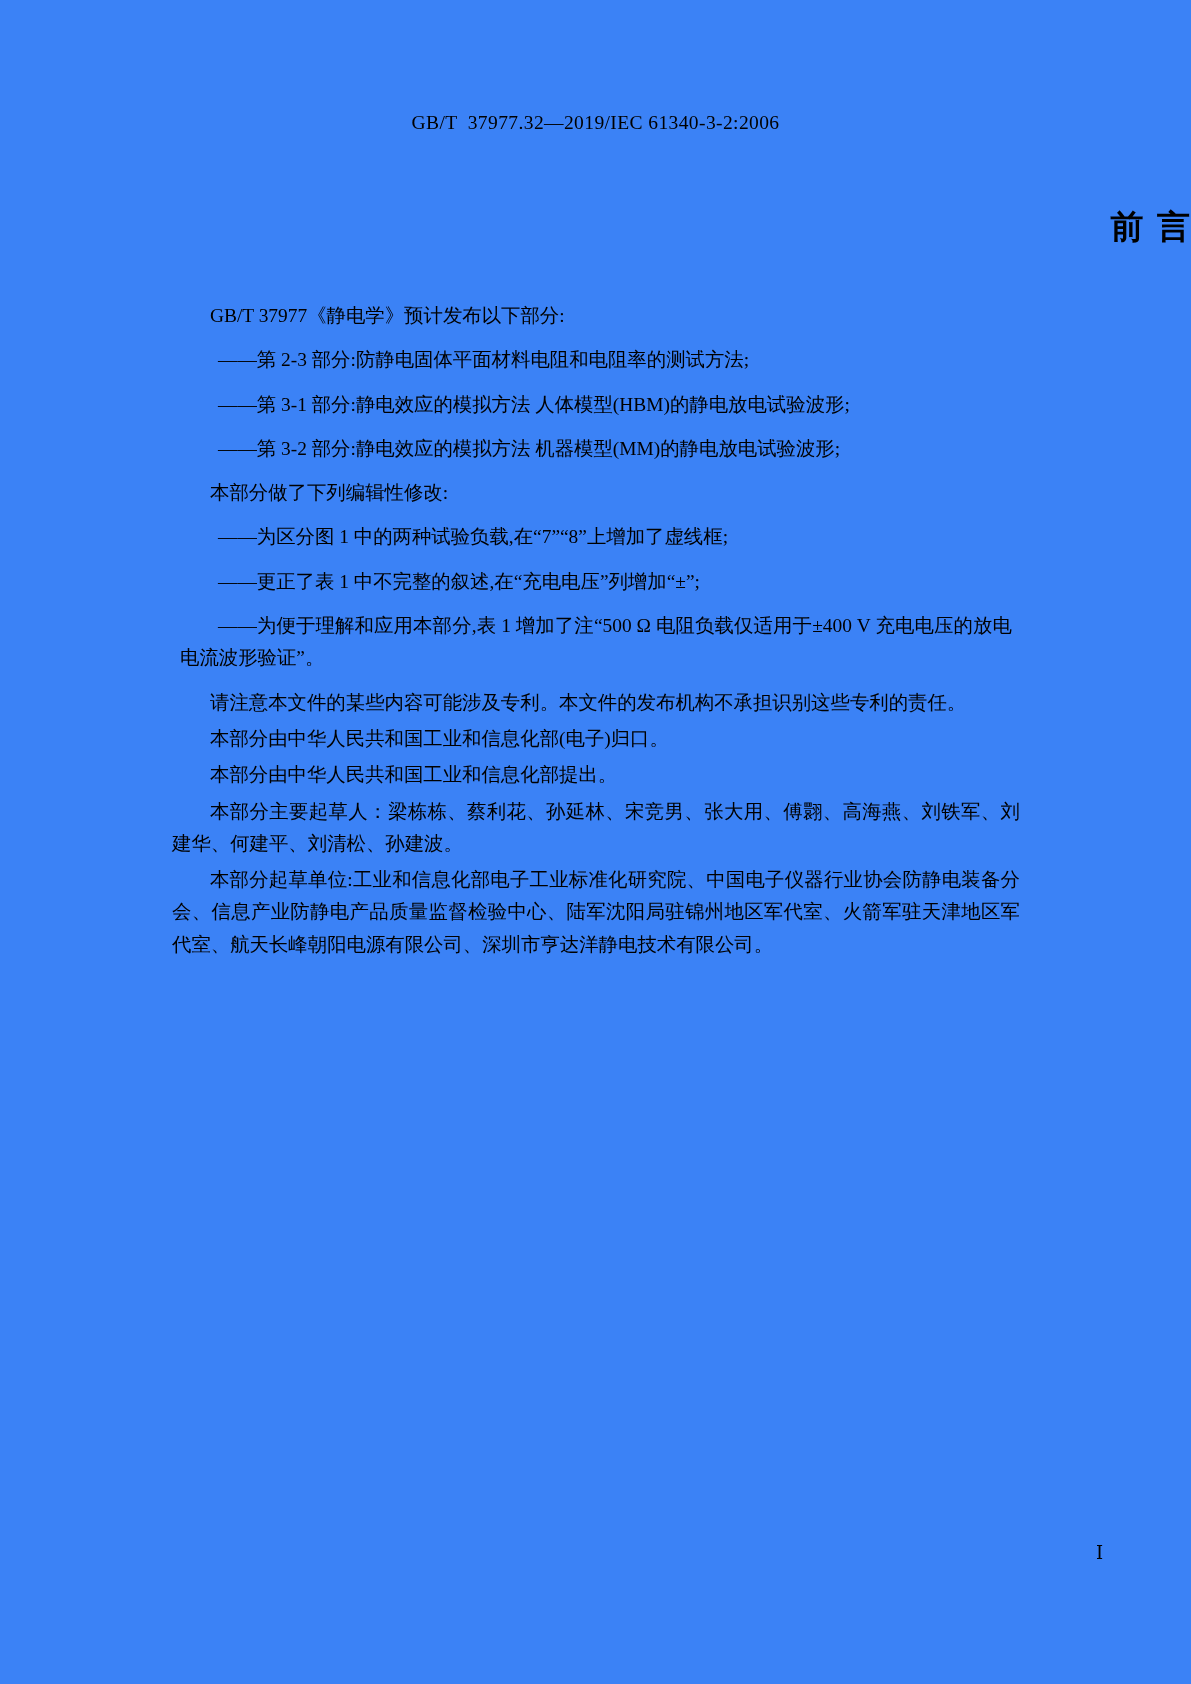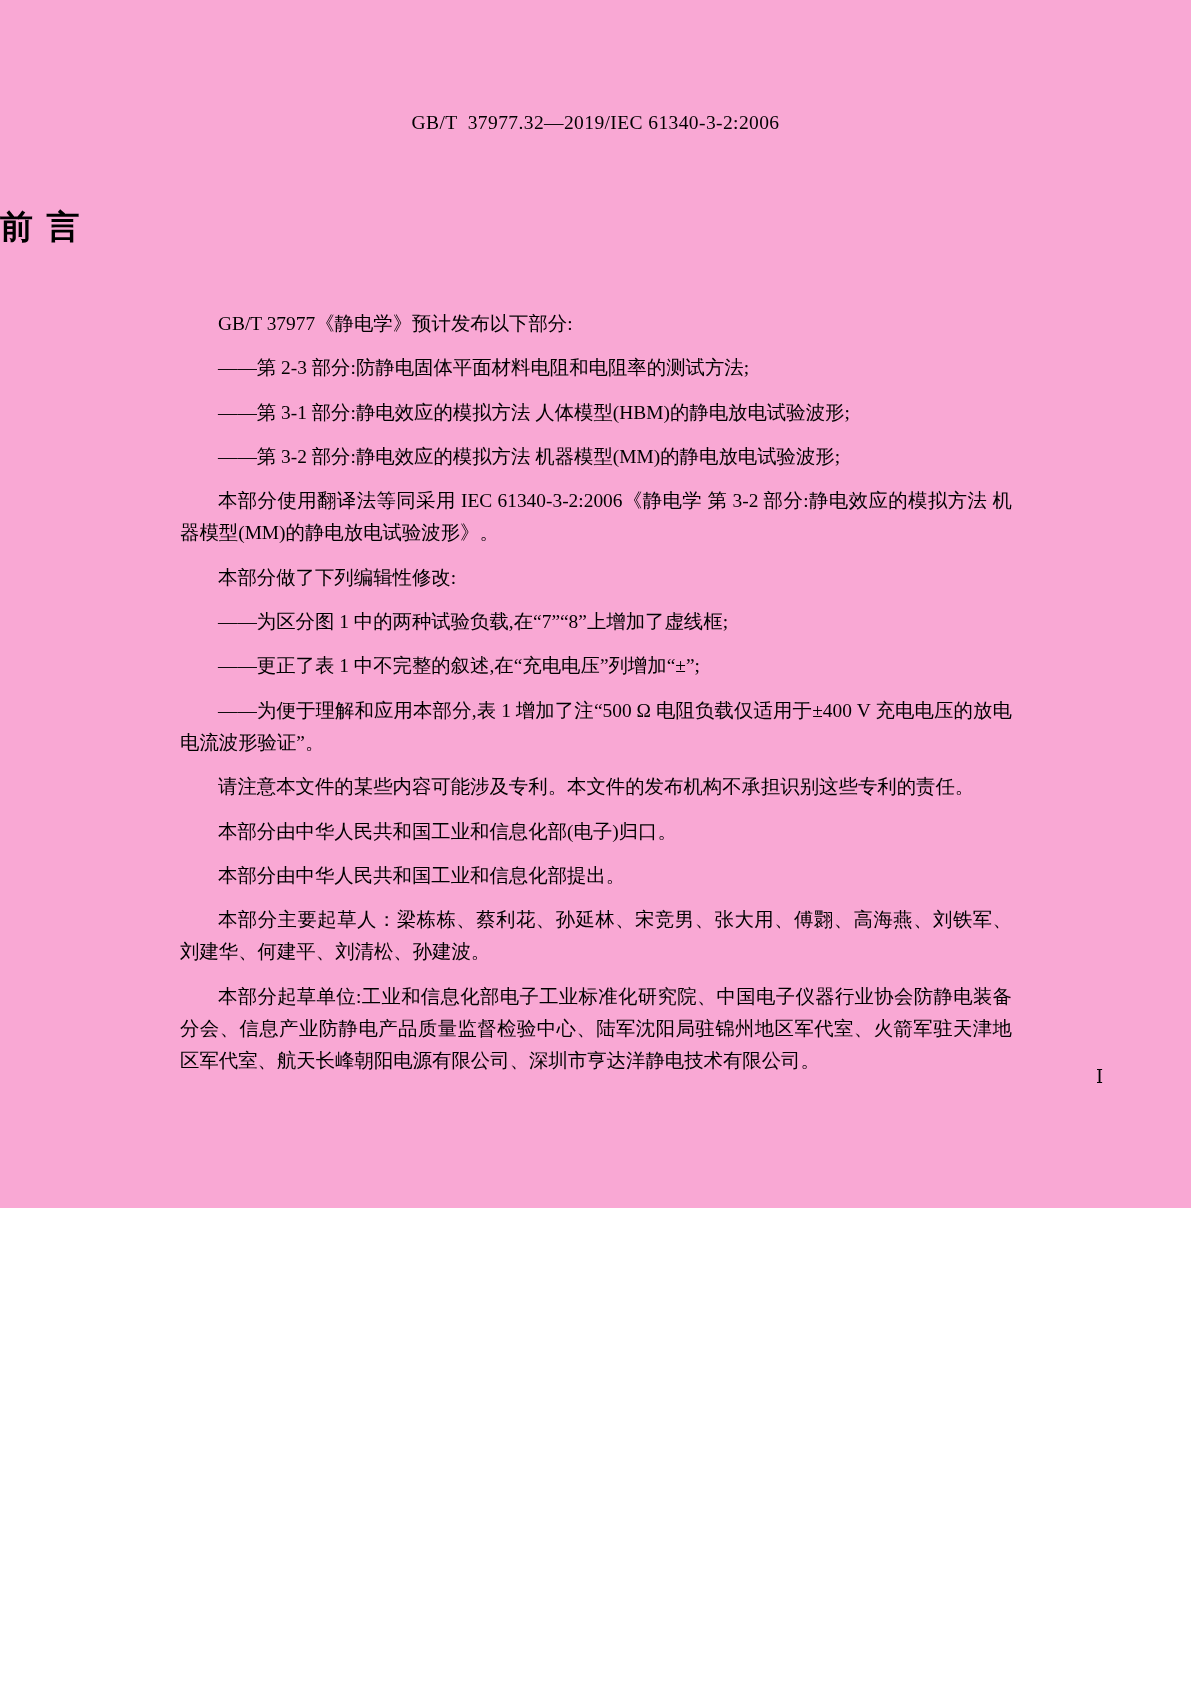--- a/index.html
+++ b/index.html
@@ -7,59 +7,59 @@
     padding: 0;
     background: #ffffff;
   }
   body {
     font-family: "Liberation Serif", "DejaVu Serif", serif;
     color: #000000;
   }
   .page {
     position: relative;
     width: 1191px;
-    height: 1208px;
+    height: 1684px;
     margin: 0 auto;
-    background: #f9a8d4;
+    background: #3b82f6;
     overflow: hidden;
   }
   .header {
     position: absolute;
     top: 112px;
     left: 0;
     width: 1191px;
     text-align: center;
     font-size: 19.5px;
     letter-spacing: 0.4px;
     font-family: "Liberation Serif", "DejaVu Serif", serif;
     white-space: pre;
   }
   .doc-title {
     position: absolute;
     top: 205px;
     left: 0;
     width: 1191px;
-    text-align: left;
+    text-align: right;
     font-size: 33px;
     font-weight: bold;
     letter-spacing: 1px;
     font-family: "DejaVu Serif", "Liberation Serif", serif;
   }
   .body-block {
     position: absolute;
     top: 296px;
     left: 168px;
     width: 856px;
     font-size: 19.4px;
     line-height: 32.3px;
     text-align: justify;
     text-justify: inter-ideograph;
   }
   .p-indent {
-    margin: 12px;
+    margin: 4px;
     text-indent: 38px;
   }
   .p-dash {
     margin: 12px;
     text-indent: 38px;
   }
   .footer-page {
     position: absolute;
     bottom: 120px;
     right: 88px;
@@ -74,21 +74,20 @@
 
   <div class="header">GB/T  37977.32—2019/IEC 61340-3-2:2006</div>
 
   <div class="doc-title">前        言</div>
 
   <div class="body-block">
     <p class="p-indent">GB/T 37977《静电学》预计发布以下部分:</p>
     <p class="p-dash">——第 2-3 部分:防静电固体平面材料电阻和电阻率的测试方法;</p>
     <p class="p-dash">——第 3-1 部分:静电效应的模拟方法    人体模型(HBM)的静电放电试验波形;</p>
     <p class="p-dash">——第 3-2 部分:静电效应的模拟方法    机器模型(MM)的静电放电试验波形;</p>
-    <p class="p-indent">本部分使用翻译法等同采用 IEC 61340-3-2:2006《静电学    第 3-2 部分:静电效应的模拟方法    机器模型(MM)的静电放电试验波形》。</p>
     <p class="p-indent">本部分做了下列编辑性修改:</p>
     <p class="p-dash">——为区分图 1 中的两种试验负载,在“7”“8”上增加了虚线框;</p>
     <p class="p-dash">——更正了表 1 中不完整的叙述,在“充电电压”列增加“±”;</p>
     <p class="p-dash">——为便于理解和应用本部分,表 1 增加了注“500 Ω 电阻负载仅适用于±400 V 充电电压的放电电流波形验证”。</p>
     <p class="p-indent">请注意本文件的某些内容可能涉及专利。本文件的发布机构不承担识别这些专利的责任。</p>
     <p class="p-indent">本部分由中华人民共和国工业和信息化部(电子)归口。</p>
     <p class="p-indent">本部分由中华人民共和国工业和信息化部提出。</p>
     <p class="p-indent">本部分主要起草人：梁栋栋、蔡利花、孙延林、宋竞男、张大用、傅翾、高海燕、刘铁军、刘建华、何建平、刘清松、孙建波。</p>
     <p class="p-indent">本部分起草单位:工业和信息化部电子工业标准化研究院、中国电子仪器行业协会防静电装备分会、信息产业防静电产品质量监督检验中心、陆军沈阳局驻锦州地区军代室、火箭军驻天津地区军代室、航天长峰朝阳电源有限公司、深圳市亨达洋静电技术有限公司。</p>
   </div>

